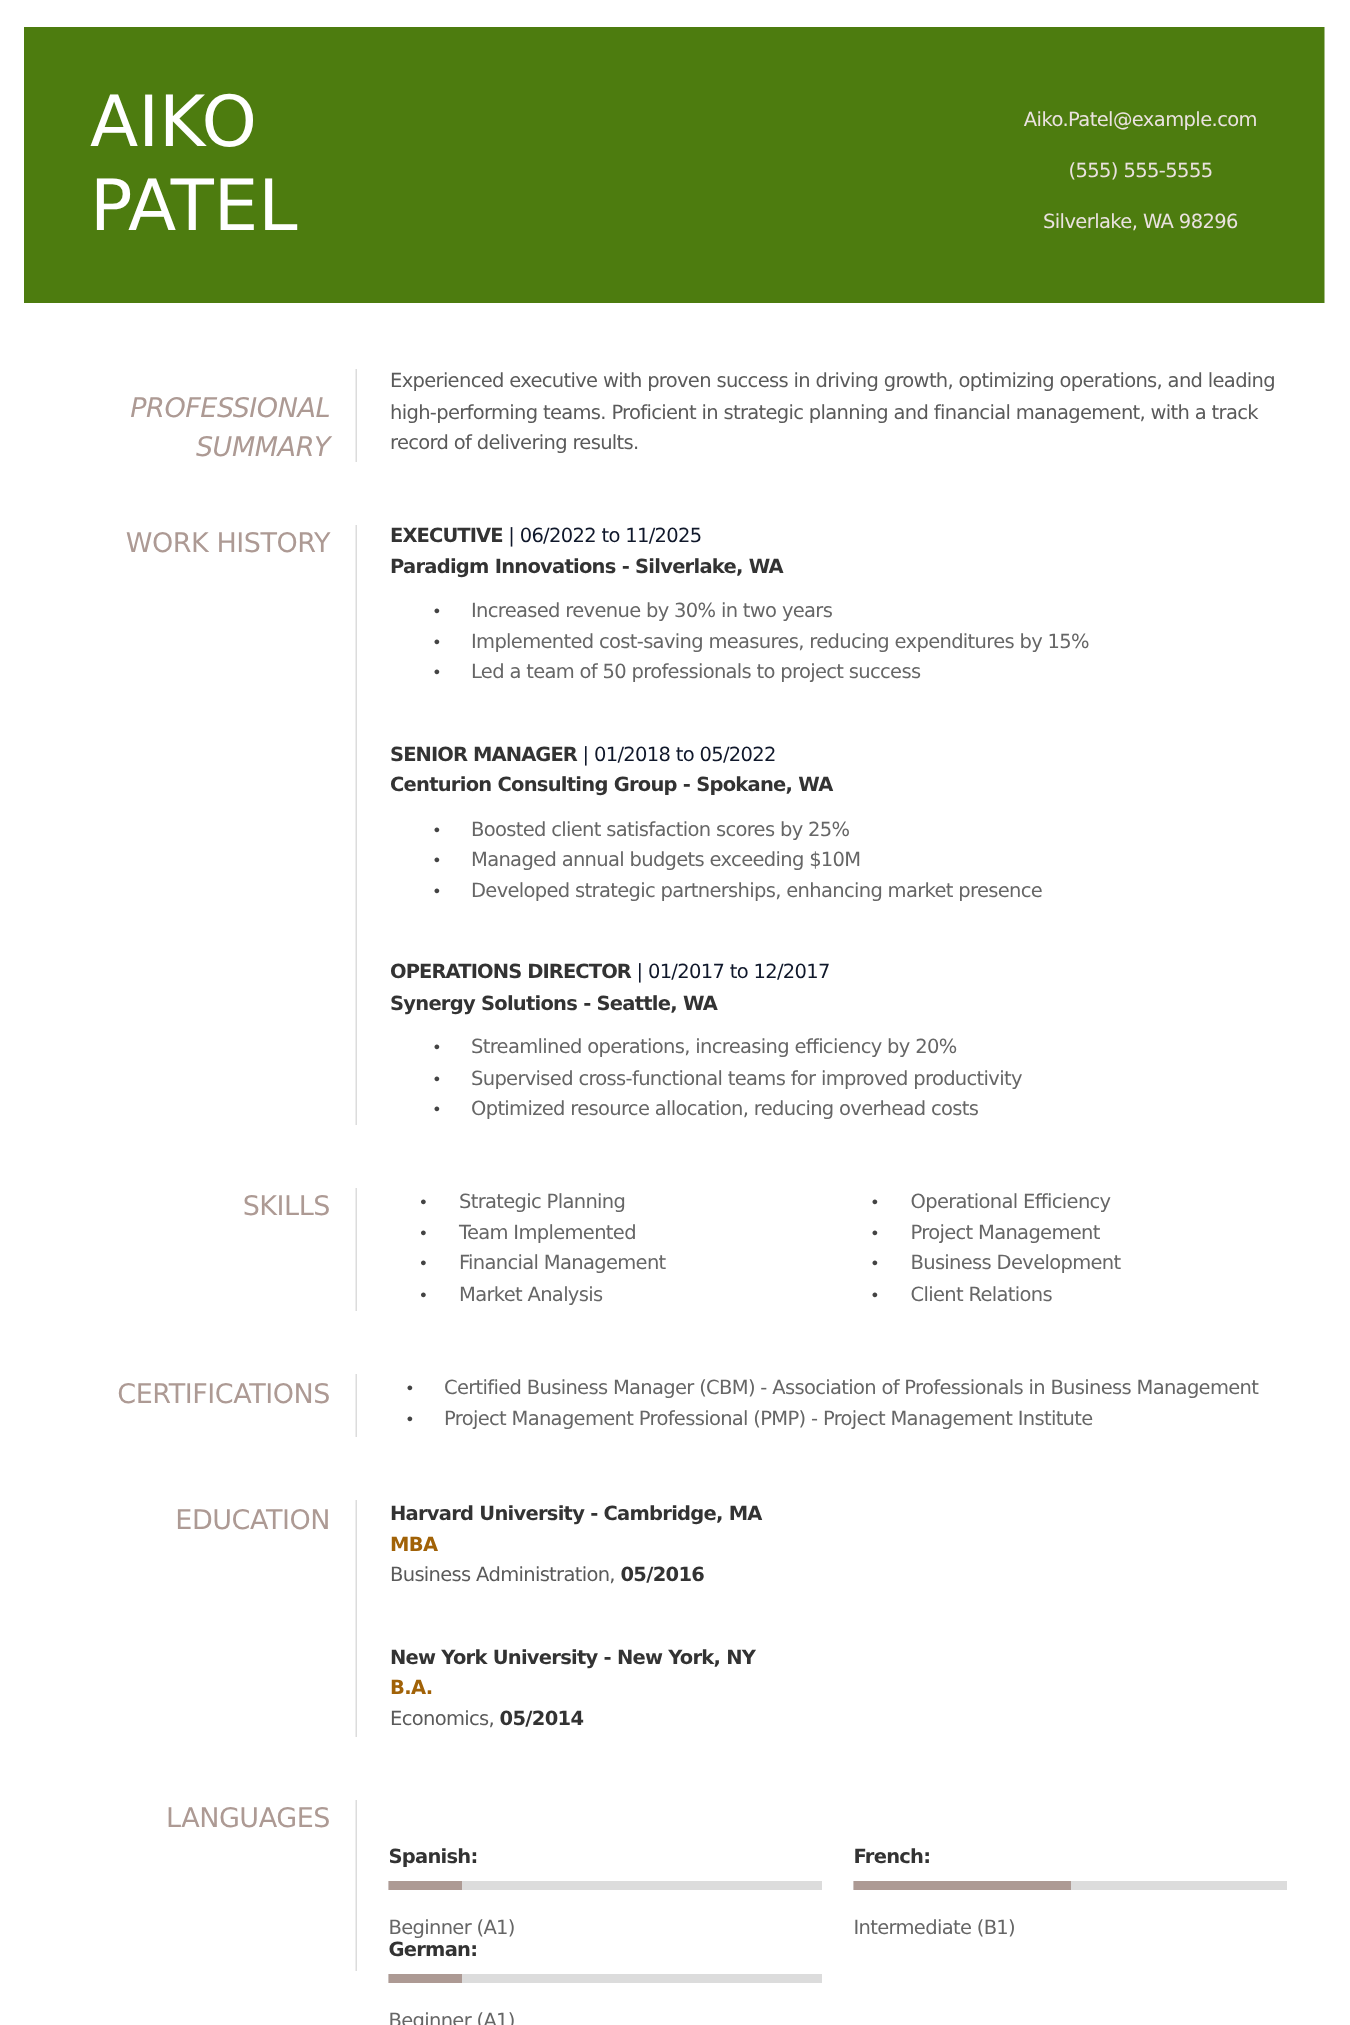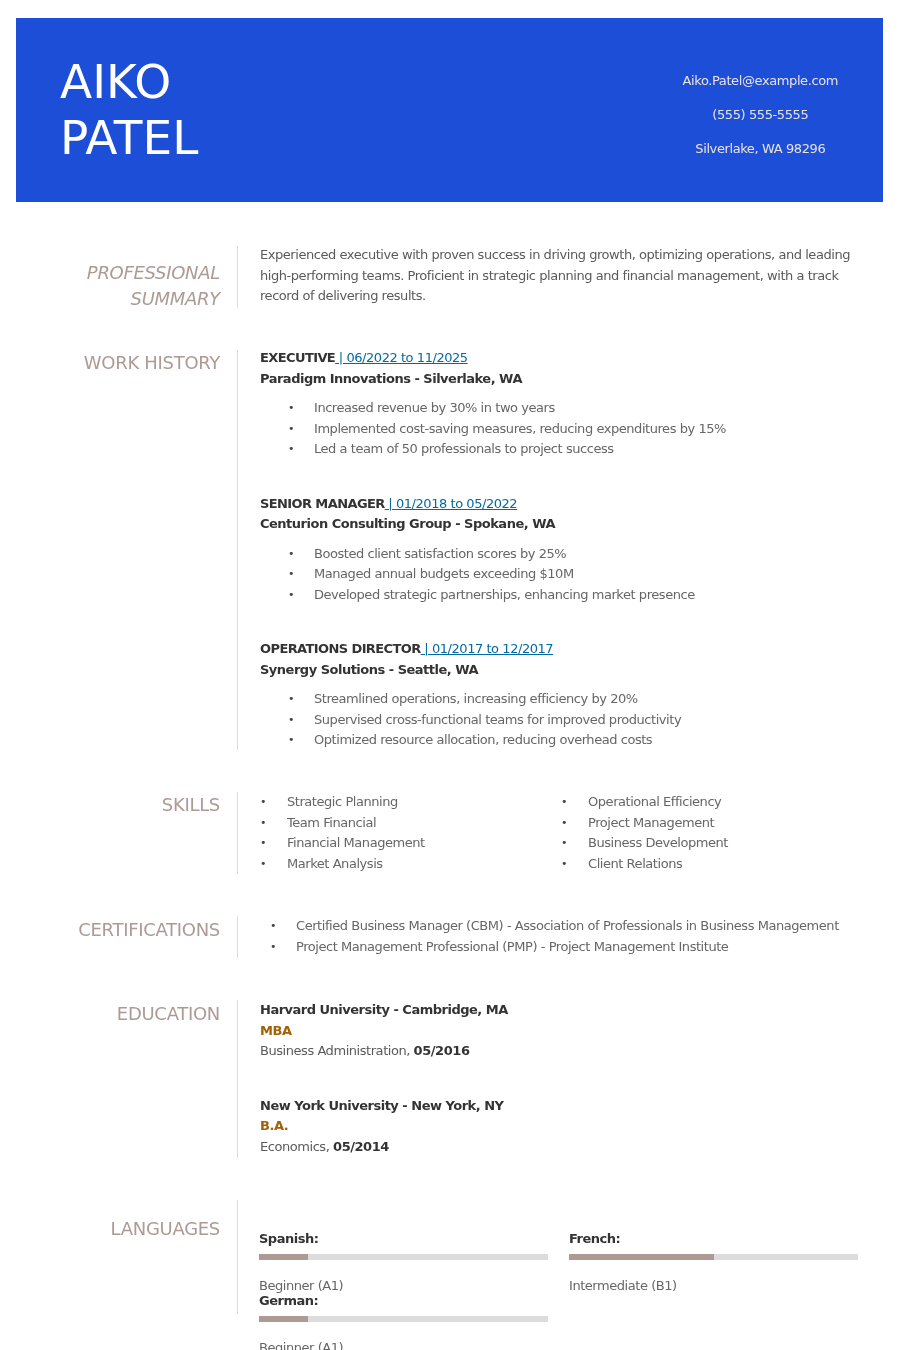--- a/index.html
+++ b/index.html
@@ -1,40 +1,40 @@
 <!DOCTYPE html>
 <html><head>
   <meta charset="utf-8">
   <style>
     html, body { margin: 0; padding: 0; background: #ffffff; }
     body { width: 900px; height: 1350px; position: relative; overflow: hidden;
       font-family: "DejaVu Sans", sans-serif; color: #555; }
     .header { position: absolute; left: 16px; top: 18px; width: 867px; height: 184px;
-      background: #1d4ed8; }
+      background: #4d7c0f; }
     .name { position: absolute; left: 44px; top: 36px; color: #fff;
       font-family: "DejaVu Sans", sans-serif; font-weight: 200; font-size: 47px;
       line-height: 56px; letter-spacing: 0px; }
     .name div { font-weight: normal; -webkit-text-stroke: 0; }
     .contact { position: absolute; right: 45px; top: 46px; text-align: center;
       color: #eae2df; font-size: 13px; line-height: 34px; letter-spacing: -0.4px; }
     .section { position: absolute; left: 0; width: 900px; }
     .sec-title { position: absolute; right: 680px; text-align: right; color: #ad9a94;
       font-size: 18px; line-height: 26px; letter-spacing: -0.3px; font-weight: normal; }
     .divider { position: absolute; left: 237px; width: 1px; background: #dcdcdc; }
     .content { position: absolute; left: 260px; width: 600px; font-size: 13px;
       line-height: 20.5px; color: #5a5a5a; letter-spacing: -0.45px; }
     .job-title { color: #333; font-weight: bold; letter-spacing: -0.6px; }
-    .job-dates { color: #0369a1; text-decoration: underline; }
+    .job-dates { color: #0f172a; }
     .company { color: #333; font-weight: bold; letter-spacing: -0.5px; }
     ul { margin: 0; padding: 0; list-style: none; }
     li { position: relative; color: #666; }
     li::before { content: "•"; position: absolute; left: -26px; color: #444; font-size: 11px; }
     .bullets { margin-left: 54px; margin-top: 9px; }
     .job { margin-bottom: 34px; }
-    .skills-col { position: absolute; top: 0; width: 280px; }
+    .skills-col { position: absolute; top: 0; width: 280px; margin-left: 19px; }
     .skills-col li::before { left: -27px; }
     .edu-block { margin-bottom: 34px; }
     .edu-school { color: #333; font-weight: bold; letter-spacing: -0.5px; }
     .edu-degree { color: #a16207; font-weight: bold; }
     .lang { position: absolute; width: 289px; }
     .lang-name { color: #333; font-weight: bold; font-size: 13px; letter-spacing: -0.5px; margin-top: 29px; }
     .bar { position: relative; height: 6px; background: #dcdcdc; margin-top: 4px; }
     .bar-fill { position: absolute; left: 0; top: 0; height: 6px; background: #ad9a94; }
     .lang-level { color: #666; font-size: 13px; margin-top: 16px; }
   </style>
@@ -95,21 +95,21 @@
     </div>
   </div>
 </div>
 
 <div class="section" style="top:792px;">
   <div class="sec-title" style="top:0;">SKILLS</div>
   <div class="divider" style="top:0;height:82px;"></div>
   <div class="content" style="top:0;">
     <ul class="skills-col" style="left:27px;">
       <li>Strategic Planning</li>
-      <li>Team Financial</li>
+      <li>Team Implemented</li>
       <li>Financial Management</li>
       <li>Market Analysis</li>
     </ul>
     <ul class="skills-col" style="left:328px;">
       <li>Operational Efficiency</li>
       <li>Project Management</li>
       <li>Business Development</li>
       <li>Client Relations</li>
     </ul>
   </div>
@@ -137,21 +137,21 @@
     </div>
     <div class="edu-block" style="margin-bottom:0;">
       <div class="edu-school">New York University - New York, NY</div>
       <div class="edu-degree">B.A.</div>
       <div><span>Economics, </span><b style="color:#333">05/2014</b></div>
     </div>
   </div>
 </div>
 
 <div class="section" style="top:1200px;">
-  <div class="sec-title" style="top:16px;">LANGUAGES</div>
+  <div class="sec-title" style="top:0;">LANGUAGES</div>
   <div class="divider" style="top:0;height:114px;"></div>
   <div class="content" style="top:0;">
     <div class="lang" style="left:-1px;top:0;">
       <div class="lang-name">Spanish:</div>
       <div class="bar">
           <div class="bar-fill" style="width:17%;"></div>
         </div>
       <div class="lang-level">Beginner (A1)</div>
     </div>
     <div class="lang" style="left:309px;top:0;">

